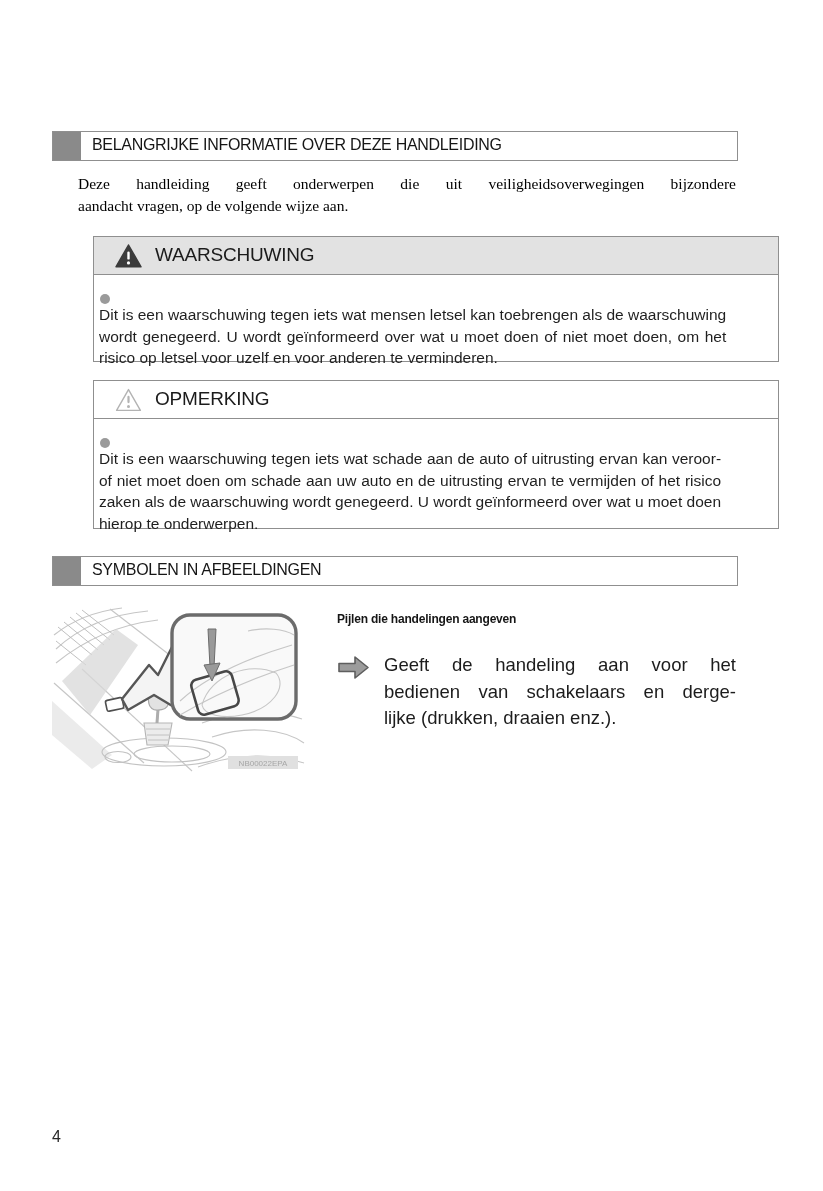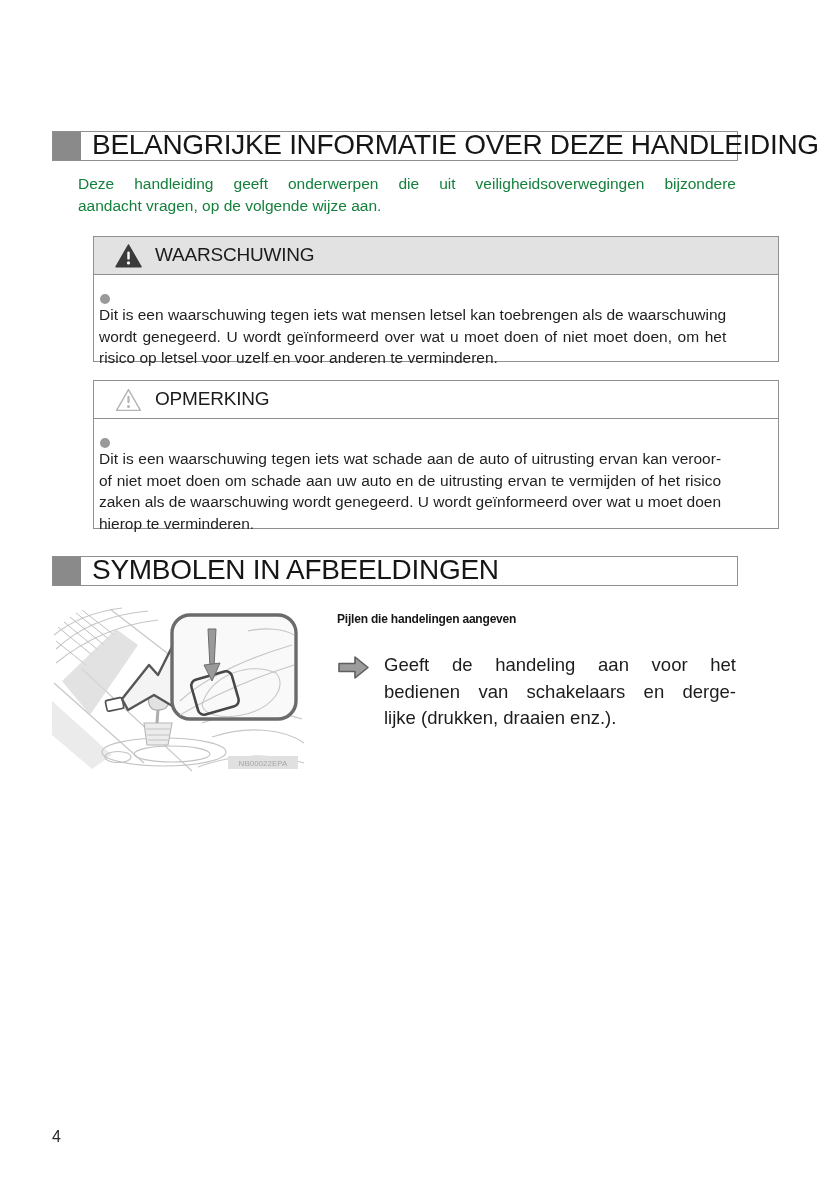--- a/index.html
+++ b/index.html
@@ -21,31 +21,31 @@
     background:#ffffff;
     display:flex; align-items:stretch;
   }
   .section-header .marker {
     width:28px; flex:0 0 28px;
     background:#8a8a8a;
   }
   .section-header .title {
     align-self:center;
     margin-left:11px;
-    font-size:28px;
+    font-size:16px;
     letter-spacing:-0.3px;
     color:#161616;
     white-space:nowrap;
     padding-bottom:2px;
   }
 
   
   .intro {
     position:absolute; left:78px; top:173px; width:658px;
-    font-size:15.5px; line-height:21.5px; color:#15803d;
+    font-size:15.5px; line-height:21.5px; color:#000000;font-family:Liberation Serif, serif;
   }
 
   
   .alert-box {
     position:absolute; left:52px; width:686px;
     border:1px solid #8f8f8f; background:#ffffff;margin-left:41px;
   }
   .alert-box .box-header {
     height:38px;
     display:flex; align-items:center;
@@ -145,21 +145,21 @@
       </svg>
       <div class="box-title">OPMERKING</div>
     </div>
     <div class="box-body">
       <div class="bullet-item">
         <div class="bullet-dot"></div>
         <div class="bullet-text">
             <div class="jline">Dit is een waarschuwing tegen iets wat schade aan de auto of uitrusting ervan kan veroor-</div>
             <div class="jline">of niet moet doen om schade aan uw auto en de uitrusting ervan te vermijden of het risico</div>
             <div class="jline">zaken als de waarschuwing wordt genegeerd. U wordt geïnformeerd over wat u moet doen</div>
-            <div class="jline last">hierop te verminderen.</div>
+            <div class="jline last">hierop te onderwerpen.</div>
           </div>
       </div>
     </div>
   </div>
 
   <div class="section-header" style="top:556px;">
     <div class="marker"></div>
     <div class="title">SYMBOLEN IN AFBEELDINGEN</div>
   </div>
 

